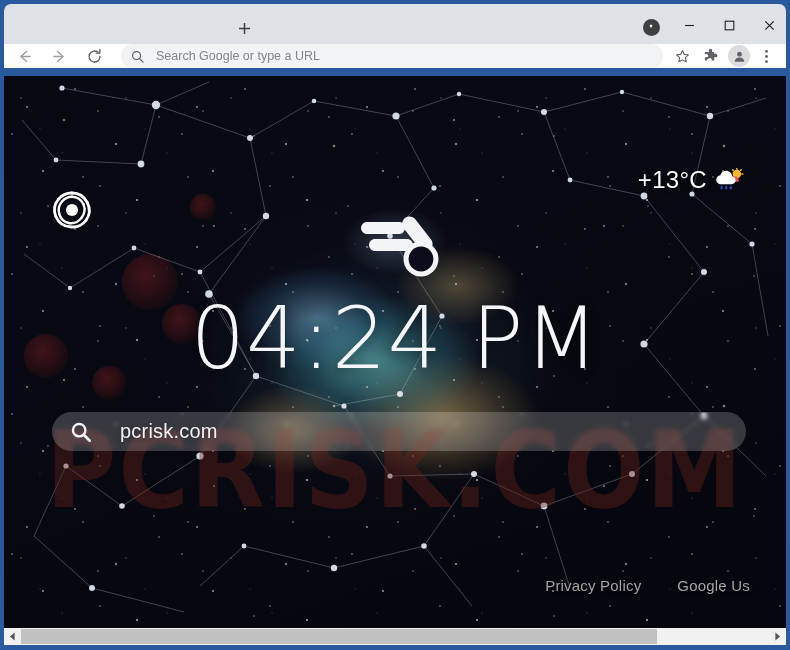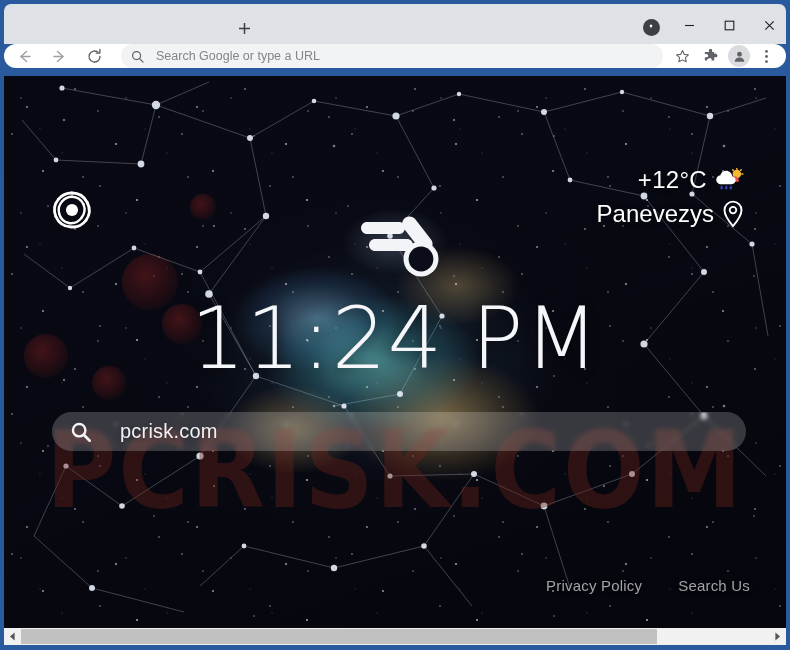--- a/index.html
+++ b/index.html
@@ -88,21 +88,20 @@
   #win-max { left: 708px; }
   #win-close { left: 748px; }
 
   
   #toolbar {
     position: absolute; left: 4px; top: 44px;
     width: 782px; height: 24px;
     background: #ffffff;
     display: flex; align-items: center;
     box-sizing: border-box;
-    border-radius: 13px;
   }
   .navbtn {
     width: 30px; height: 30px; flex: 0 0 30px;
     display: flex; align-items: center; justify-content: center;
     color: #9aa0a6;
     margin-left: 5px;
   }
   #nav-reload { color: #5f6368; }
   #omnibox {
     flex: 1 1 auto;
@@ -544,74 +543,65 @@
         <g fill="#f2f4f8">
           <path d="M2 14 C2 10.7 4.7 8 8 8 L40 8 C43.3 8 46 10.7 46 14 C46 17.3 43.3 20 40 20 L8 20 C4.7 20 2 17.3 2 14 Z"></path>
           <path d="M10 31 C10 27.7 12.7 25 16 25 L48 25 C51.3 25 54 27.7 54 31 C54 34.3 51.3 37 48 37 L16 37 C12.7 37 10 34.3 10 31 Z"></path>
           <path d="M46 4 C49.2 1.5 53.8 2.1 56.3 5.3 L72 25.5 C74.5 28.7 73.9 33.3 70.7 35.8 C67.5 38.3 62.9 37.7 60.4 34.5 L44.7 14.3 C42.2 11.1 42.8 6.5 46 4 Z"></path>
         </g>
         <circle cx="62" cy="45" r="17.5" fill="#f2f4f8"></circle>
         <circle cx="62" cy="45" r="12.4" fill="#0b0d1a"></circle>
       </svg>
     </div>
 
-    <div id="clock">11:24 PM</div>
+    <div id="clock">04:24 PM</div>
 
     <div id="weather-widget">
       <div id="weather-row-top">
-        <span id="weather-temp">+12°C</span>
+        <span id="weather-temp">+13°C</span>
         <span id="weather-icon">
           <svg width="30" height="24" viewBox="0 0 32 26" aria-hidden="true">
             <circle cx="24.5" cy="6.5" r="4.6" fill="#f7b733"></circle>
             <g stroke="#f7b733" stroke-width="1.5" stroke-linecap="round">
               <path d="M24.5 0.4 L24.5 1.6"></path>
               <path d="M29.3 1.9 L28.5 2.8"></path>
               <path d="M31 6.5 L29.8 6.5"></path>
               <path d="M20 1.9 L20.8 2.8"></path>
             </g>
             <path d="M22 9 A4.6 4.6 0 0 1 26.6 13.6 L26.6 15 L18.5 15 Z" fill="#e8564a"></path>
             <path d="M7.5 17.5 C4.5 17.5 2.2 15.3 2.2 12.6 C2.2 10.1 4.1 8 6.6 7.8 C7.3 5 9.9 3 12.9 3 C16.3 3 19.1 5.6 19.5 8.9 C21.6 9.3 23.2 11.1 23.2 13.3 C23.2 15.6 21.3 17.5 19 17.5 Z" fill="#ffffff"></path>
             <g fill="#2e3fa8">
               <path d="M8 18.5 C8.9 20 9.5 20.9 9.5 21.7 C9.5 22.6 8.8 23.3 8 23.3 C7.2 23.3 6.5 22.6 6.5 21.7 C6.5 20.9 7.1 20 8 18.5 Z"></path>
               <path d="M13 18.5 C13.9 20 14.5 20.9 14.5 21.7 C14.5 22.6 13.8 23.3 13 23.3 C12.2 23.3 11.5 22.6 11.5 21.7 C11.5 20.9 12.1 20 13 18.5 Z"></path>
               <path d="M18 18.5 C18.9 20 19.5 20.9 19.5 21.7 C19.5 22.6 18.8 23.3 18 23.3 C17.2 23.3 16.5 22.6 16.5 21.7 C16.5 20.9 17.1 20 18 18.5 Z"></path>
             </g>
           </svg>
         </span>
       </div>
-      <div id="weather-row-bottom">
-        <span id="weather-city">Panevezys</span>
-        <span id="location-pin-icon">
-          <svg width="22" height="28" viewBox="0 0 22 28" aria-hidden="true">
-            <path d="M11 1.6 C6.3 1.6 2.5 5.4 2.5 10.1 C2.5 16.3 11 26.2 11 26.2 C11 26.2 19.5 16.3 19.5 10.1 C19.5 5.4 15.7 1.6 11 1.6 Z" stroke="#ffffff" stroke-width="1.9" fill="none" stroke-linejoin="round"></path>
-            <circle cx="11" cy="10.1" r="3.3" stroke="#ffffff" stroke-width="1.8" fill="none"></circle>
-          </svg>
-        </span>
-      </div>
     </div>
 
     <div id="search-box">
       <span id="search-magnifier-icon">
         <svg width="22" height="22" viewBox="0 0 24 24" aria-hidden="true">
           <circle cx="10" cy="10" r="6.8" stroke="currentColor" stroke-width="2.6" fill="none"></circle>
           <path d="M15 15 L21.5 21.5" stroke="currentColor" stroke-width="2.9" fill="none" stroke-linecap="round"></path>
         </svg>
       </span>
       <span id="search-input-text">pcrisk.com</span>
     </div>
 
     <div id="star-icon">
       <svg width="44" height="42" viewBox="0 0 44 42" aria-hidden="true">
         <path d="M22 1.5 L27.8 15.1 L42.5 16.3 L31.3 25.9 L34.7 40.3 L22 32.6 L9.3 40.3 L12.7 25.9 L1.5 16.3 L16.2 15.1 Z" fill="#ffffff"></path>
       </svg>
     </div>
 
     <div id="footer-links">
       <span class="footer-link">Privacy Policy</span>
-      <span class="footer-link">Search Us</span>
+      <span class="footer-link">Google Us</span>
     </div>
   </div>
 
   <div id="hscrollbar">
     <div class="sb-arrow">
       <svg width="7" height="9" viewBox="0 0 7 9" aria-hidden="true">
         <path d="M5.6 0.6 L1 4.5 L5.6 8.4 Z" fill="#555"></path>
       </svg>
     </div>
     <div id="sb-track">

